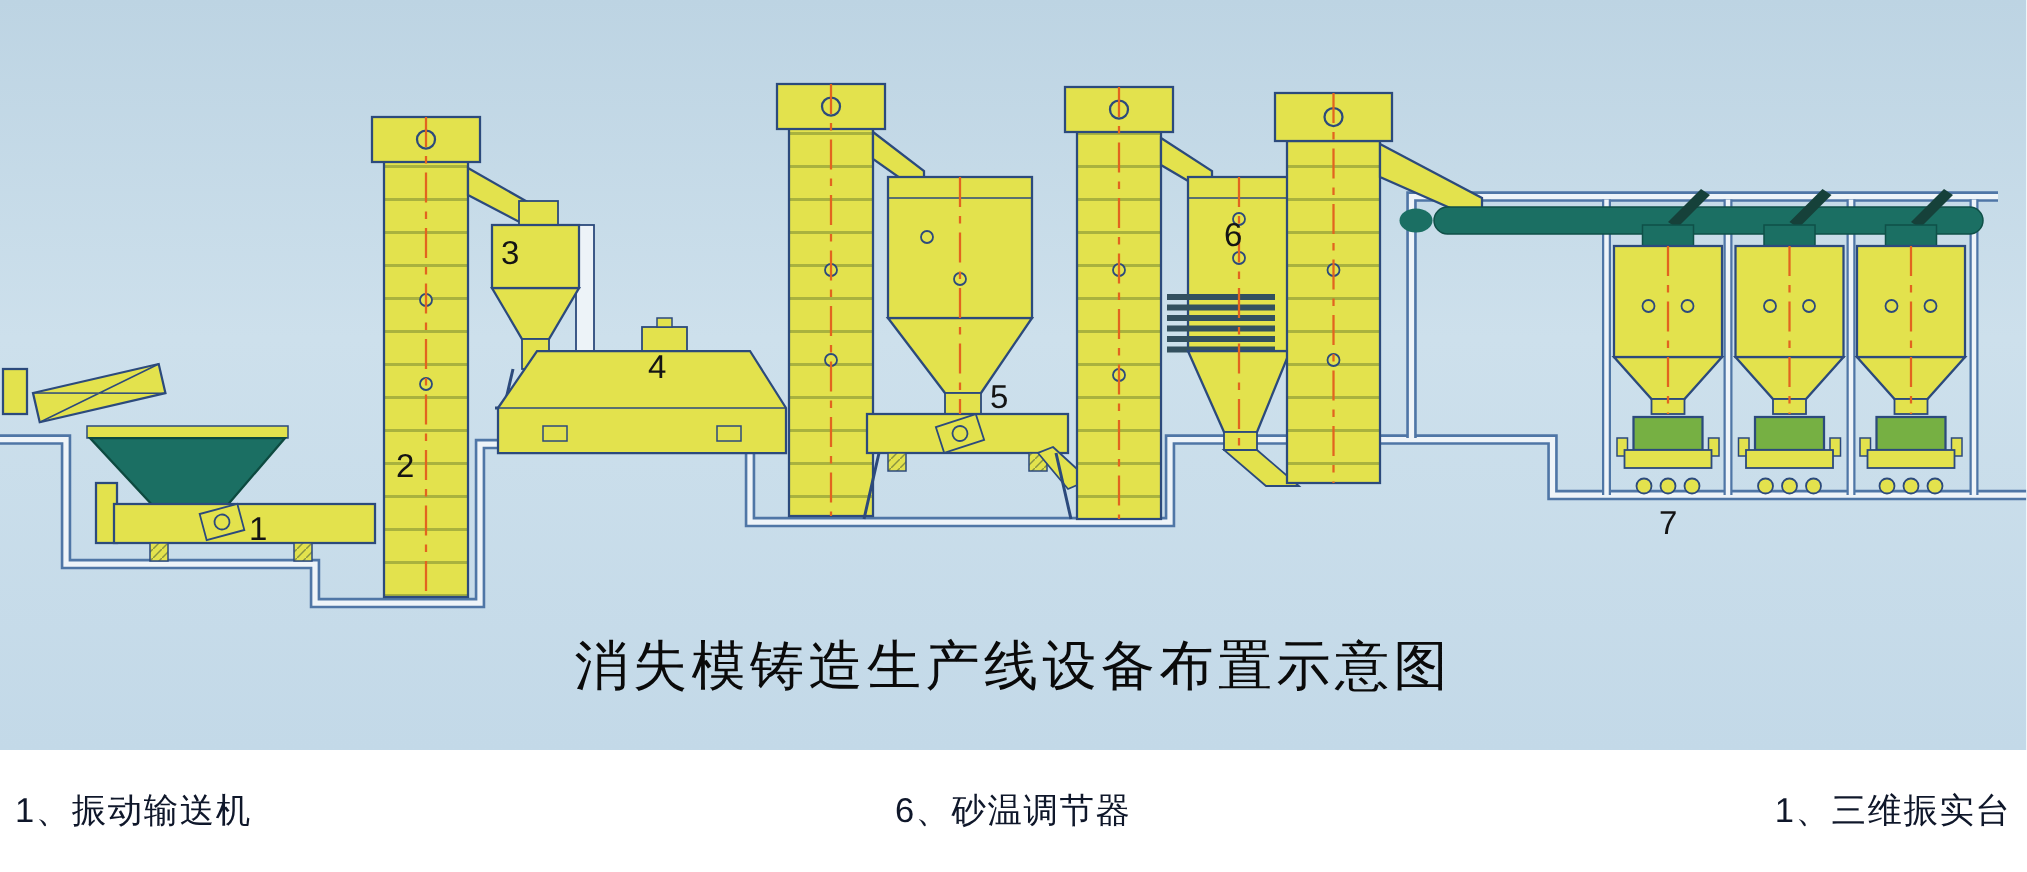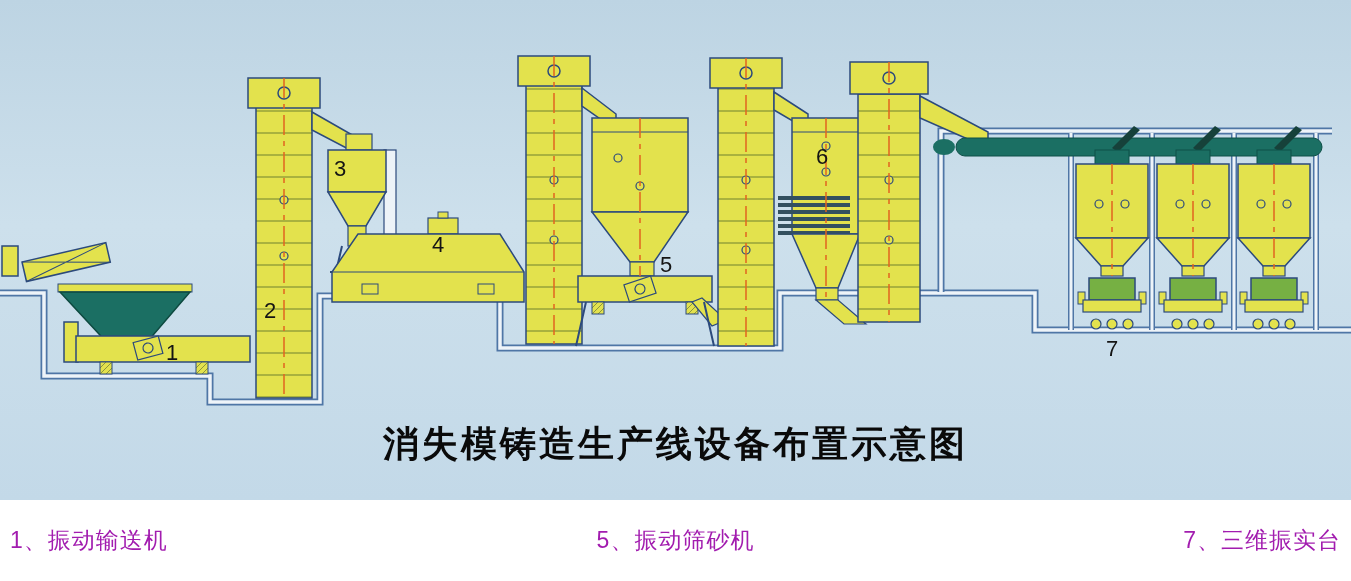--- a/index.html
+++ b/index.html
@@ -2,24 +2,24 @@
 <html><head>
 <meta charset="utf-8">
 <style>
   * { margin:0; padding:0; box-sizing:border-box; }
   body { font-family:"Liberation Sans", sans-serif; background:#ffffff; }
   .page { position:relative; width:1351px; height:581px; background:#ffffff; overflow:hidden; }
   .diagram { position:relative; width:1351px; height:500px;
              background:linear-gradient(180deg,#bdd4e3 0%, #cde0ec 45%, #c3d9e8 100%); }
   .diagram svg { position:absolute; left:0; top:0; }
   .title { position:absolute; left:0; top:420px; width:100%; text-align:center;
-           font-size:36px; font-weight:bold; letter-spacing:3px; color:#0a0a0a; }
+           font-size:36px; font-weight:normal; letter-spacing:3px; color:#0a0a0a; }
   .legend { display:flex; align-items:center; justify-content:space-between;
             height:81px; padding:0 10px; background:#ffffff;
-            font-size:23px; color:#a21caf; letter-spacing:1px; white-space:nowrap; }
+            font-size:23px; color:#0f172a; letter-spacing:1px; white-space:nowrap; }
   svg text { font-family:"Liberation Sans", sans-serif; }
 </style>
 </head>
 <body>
 
 <div class="page">
   <div class="diagram">
 
     <svg width="1351" height="500" viewBox="0 0 1351 500">
       <defs>
@@ -250,16 +250,16 @@
         <text x="816" y="164">6</text>
         <text x="1106" y="356">7</text>
       </g>
     </svg>
 
     <div class="title">消失模铸造生产线设备布置示意图</div>
   </div>
 
   <div class="legend">
     <span>1、振动输送机</span>
-    <span>5、振动筛砂机</span>
-    <span>7、三维振实台</span>
+    <span>6、砂温调节器</span>
+    <span>1、三维振实台</span>
   </div>
 </div>
 
 </body></html>

